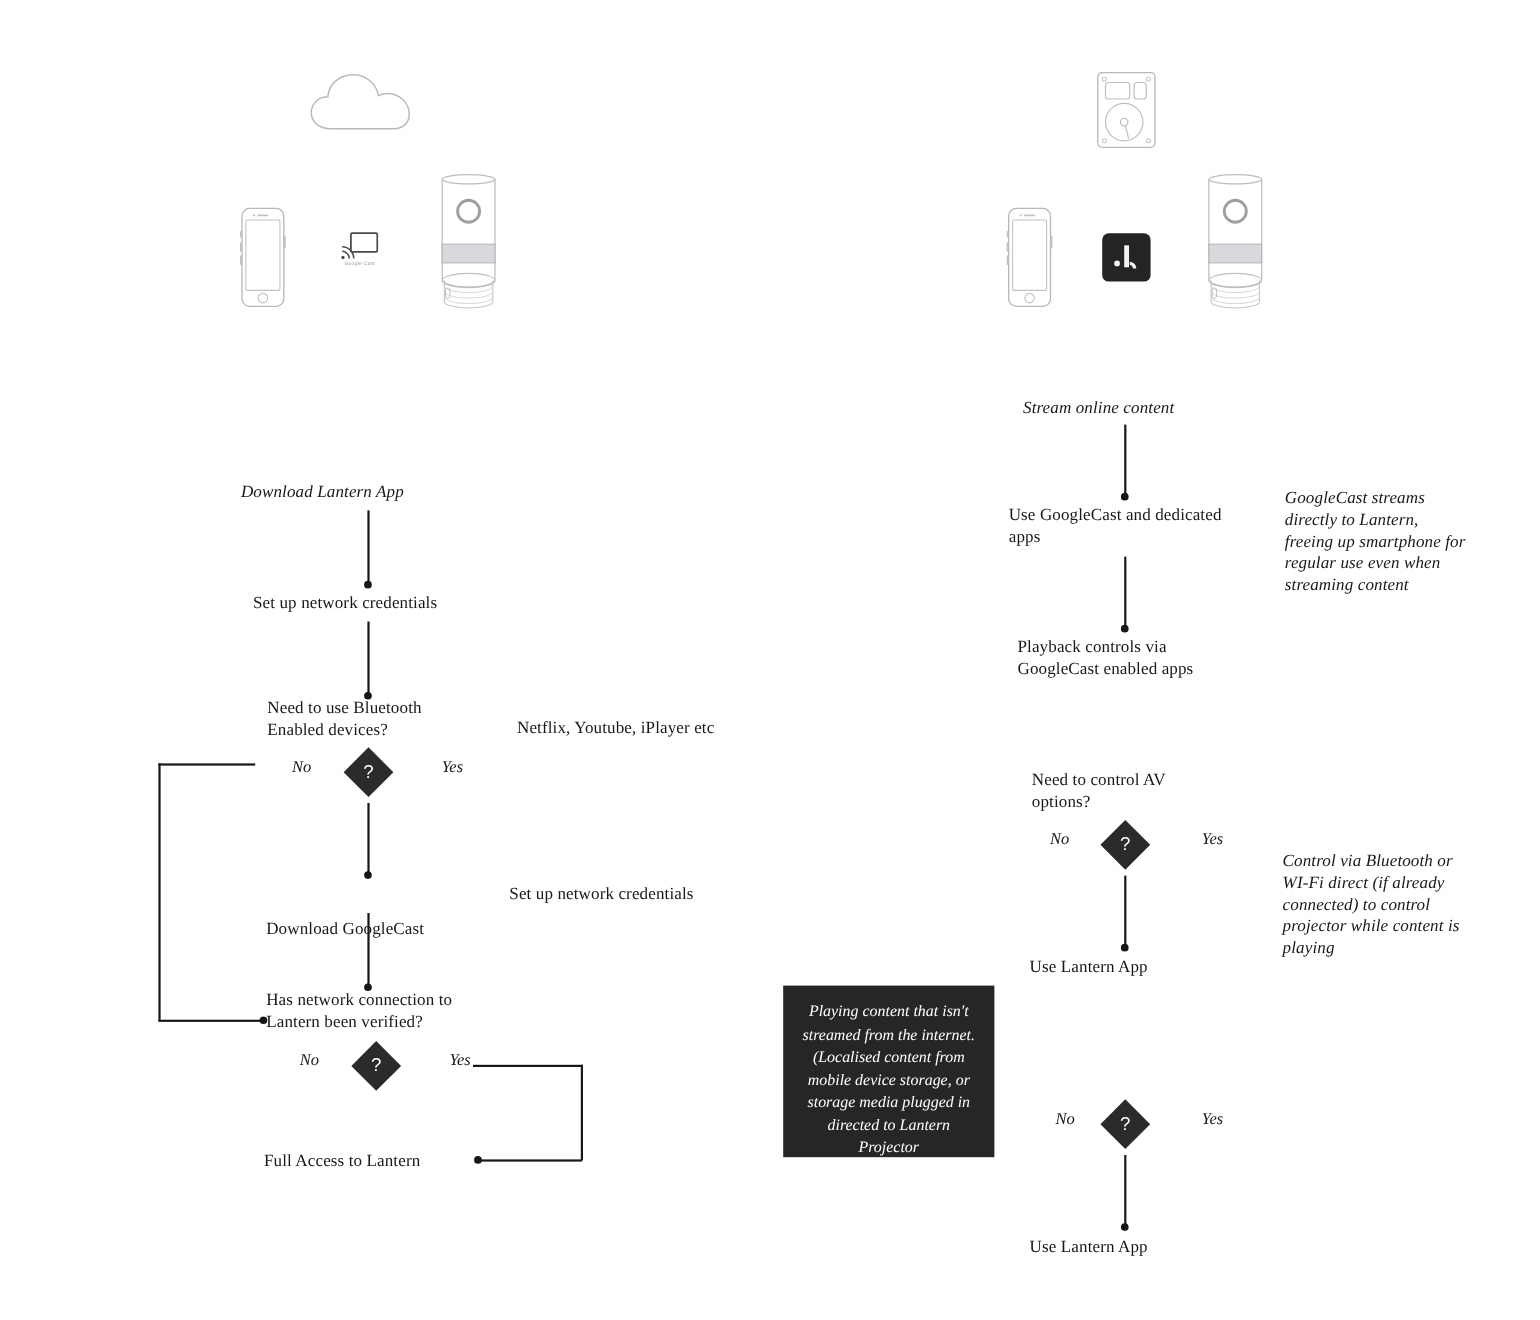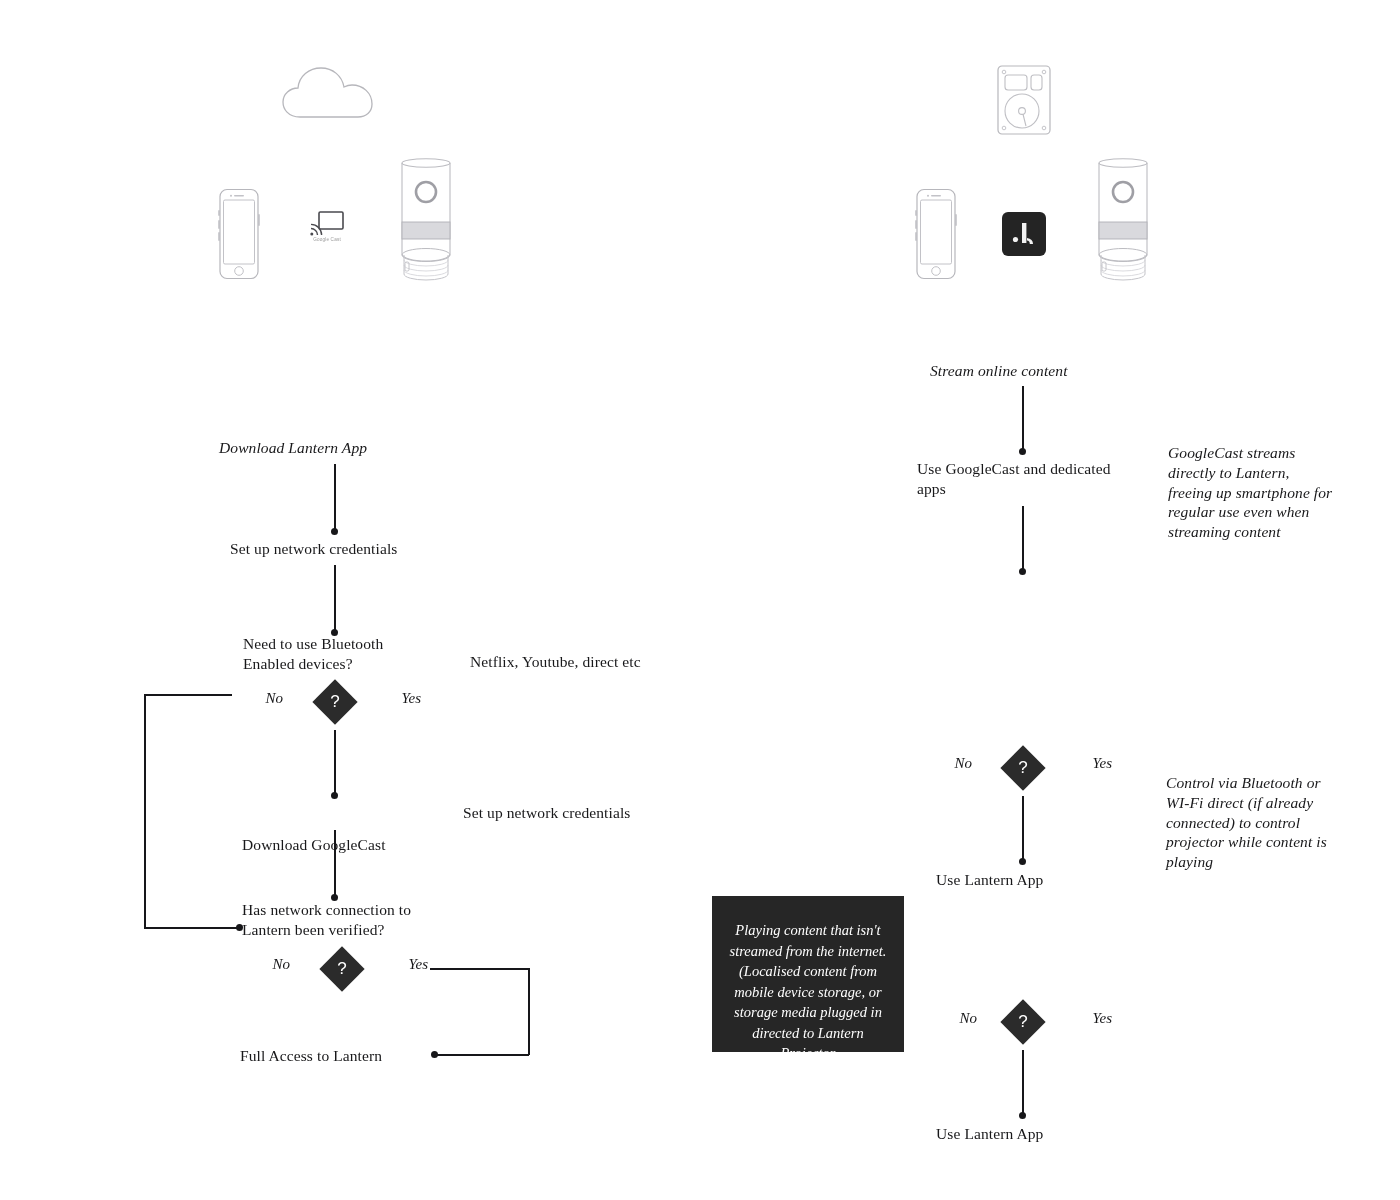--- a/index.html
+++ b/index.html
@@ -84,21 +84,21 @@
 
   
   .callout {
     position: absolute;
     background: #262626;
     color: #ffffff;
     font-style: italic;
     font-size: 14.5px;
     line-height: 1.42;
     text-align: center;
-    padding: 24px 14px;
+    padding: 14px 14px;
     box-sizing: border-box;
   }
 
   
   .device { position: absolute; }
   .cast-caption {
     position: absolute;
     font-family: "Liberation Sans", sans-serif;
     font-size: 4.6px;
     color: #9a9a9a;
@@ -207,21 +207,21 @@
   <div class="vline" style="left:334px; top:464px; height:68px;"></div>
   <div class="dot" style="left:331px; top:528px;"></div>
 
   <div class="node" style="left:230px; top:539px; width:212px;">Set up network credentials</div>
 
   <div class="vline" style="left:334px; top:565px; height:68px;"></div>
   <div class="dot" style="left:331px; top:629px;"></div>
 
   <div class="node" style="left:243px; top:634px; width:186px;">Need to use Bluetooth Enabled devices?</div>
 
-  <div class="node" style="left:470px; top:652px; width:182px;">Netflix, Youtube, direct etc</div>
+  <div class="node" style="left:470px; top:652px; width:182px;">Netflix, Youtube, iPlayer etc</div>
 
   <div class="branch-label" style="left:243px; top:690px; width:40px;">No</div>
   <div class="branch-label" style="left:379px; top:690px; width:42px;">Yes</div>
 
   <div class="diamond" style="left:319px; top:686px;"></div>
   <div class="diamond-q" style="left:312px; top:679px;">?</div>
 
   <div class="hline" style="left:144px; top:694px; width:88px;"></div>
   <div class="vline" style="left:144px; top:694px; height:234px;"></div>
   <div class="hline" style="left:144px; top:927px; width:96px;"></div>
@@ -257,21 +257,23 @@
   <div class="vline" style="left:1022px; top:386px; height:66px;"></div>
   <div class="dot" style="left:1019px; top:448px;"></div>
 
   <div class="node italic side" style="left:1168px; top:443px; width:168px;">GoogleCast streams directly to Lantern, freeing up smartphone for regular use even when streaming content</div>
 
   <div class="node" style="left:917px; top:459px; width:212px;">Use GoogleCast and dedicated apps</div>
 
   <div class="vline" style="left:1022px; top:506px; height:66px;"></div>
   <div class="dot" style="left:1019px; top:568px;"></div>
 
-
+  <div class="node" style="left:925px; top:579px; width:196px;">Playback controls via GoogleCast enabled apps</div>
+
+  <div class="node" style="left:938px; top:700px; width:172px;">Need to control AV options?</div>
 
   <div class="branch-label" style="left:932px; top:755px; width:40px;">No</div>
   <div class="branch-label" style="left:1070px; top:755px; width:42px;">Yes</div>
 
   <div class="diamond" style="left:1007px; top:752px;"></div>
   <div class="diamond-q" style="left:1000px; top:745px;">?</div>
 
   <div class="node italic side" style="left:1166px; top:773px; width:170px;">Control via Bluetooth or WI-Fi direct (if already connected) to control projector while content is playing</div>
 
   <div class="vline" style="left:1022px; top:796px; height:66px;"></div>

